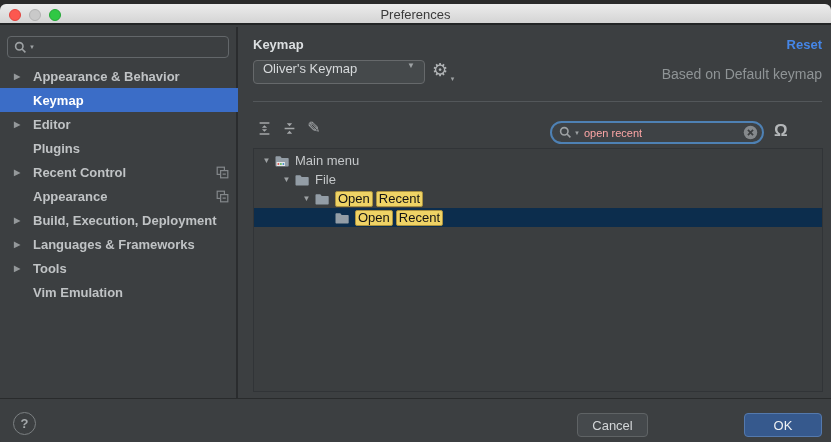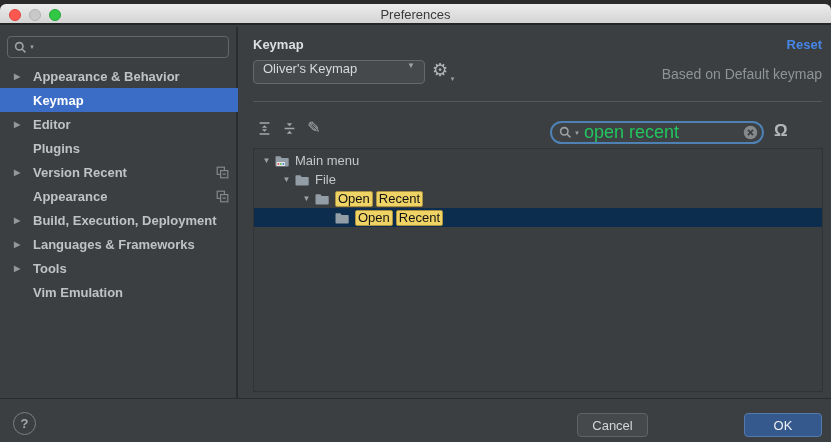--- a/index.html
+++ b/index.html
@@ -64,21 +64,21 @@
   .hsep{position:absolute;left:13px;right:9px;top:74px;height:1px;background:#53575a;}
   .tb-icon{position:absolute;top:93px;width:16px;height:16px;cursor:pointer;display:flex;align-items:center;justify-content:center;}
   .pencil{font-size:16px;color:#a9acae;line-height:1;}
   .shortcut-search{
     position:absolute;left:310px;top:94px;width:214px;height:23px;
     border:2px solid #4e81b4;border-radius:12px;background:#3e4245;
     display:flex;align-items:center;padding:0 4px 0 7px;gap:2px;
   }
   .shortcut-search input{
     flex:1;min-width:0;background:transparent;border:none;outline:none;
-    color:#22c55e;font-size:18px;font-family:"Liberation Sans",sans-serif;
+    color:#fca5a5;font-size:11px;font-family:"Liberation Sans",sans-serif;
   }
   .clear-btn{display:flex;cursor:pointer;flex:0 0 auto;}
   .find-shortcut{position:absolute;left:534px;top:94px;font-size:17px;font-weight:700;color:#b4b7b9;cursor:pointer;}
   .tree-panel{
     position:absolute;left:13px;top:121px;width:570px;height:244px;
     border:1px solid #313437;background:#3b3e40;overflow:hidden;
   }
   .tree-rows{position:absolute;left:0;top:2px;right:0;}
   .tree-row{display:flex;align-items:center;height:19px;font-size:13px;color:#c4c7c9;cursor:default;}
   .tree-row.selected{background:#0c2d4d;}
@@ -144,21 +144,21 @@
         <div class="side-item">
           <span class="tri">▶</span>
           <span>Editor</span>
         </div>
         <div class="side-item">
           <span class="tri"></span>
           <span>Plugins</span>
         </div>
         <div class="side-item">
           <span class="tri">▶</span>
-          <span>Version Recent</span>
+          <span>Recent Control</span>
           <span class="pp">
             <svg width="13" height="13" viewBox="0 0 13 13">
               <rect x="1.2" y="1.2" width="7.2" height="7.2" fill="none" stroke="#83878a" stroke-width="1.2"></rect>
               <rect x="4.6" y="4.6" width="7.2" height="7.2" fill="#3c3f41" stroke="#83878a" stroke-width="1.2"></rect>
               <path d="M6.6 8.2 h3.2" stroke="#83878a" stroke-width="1.2"></path>
             </svg>
           </span>
         </div>
         <div class="side-item">
           <span class="tri"></span>

